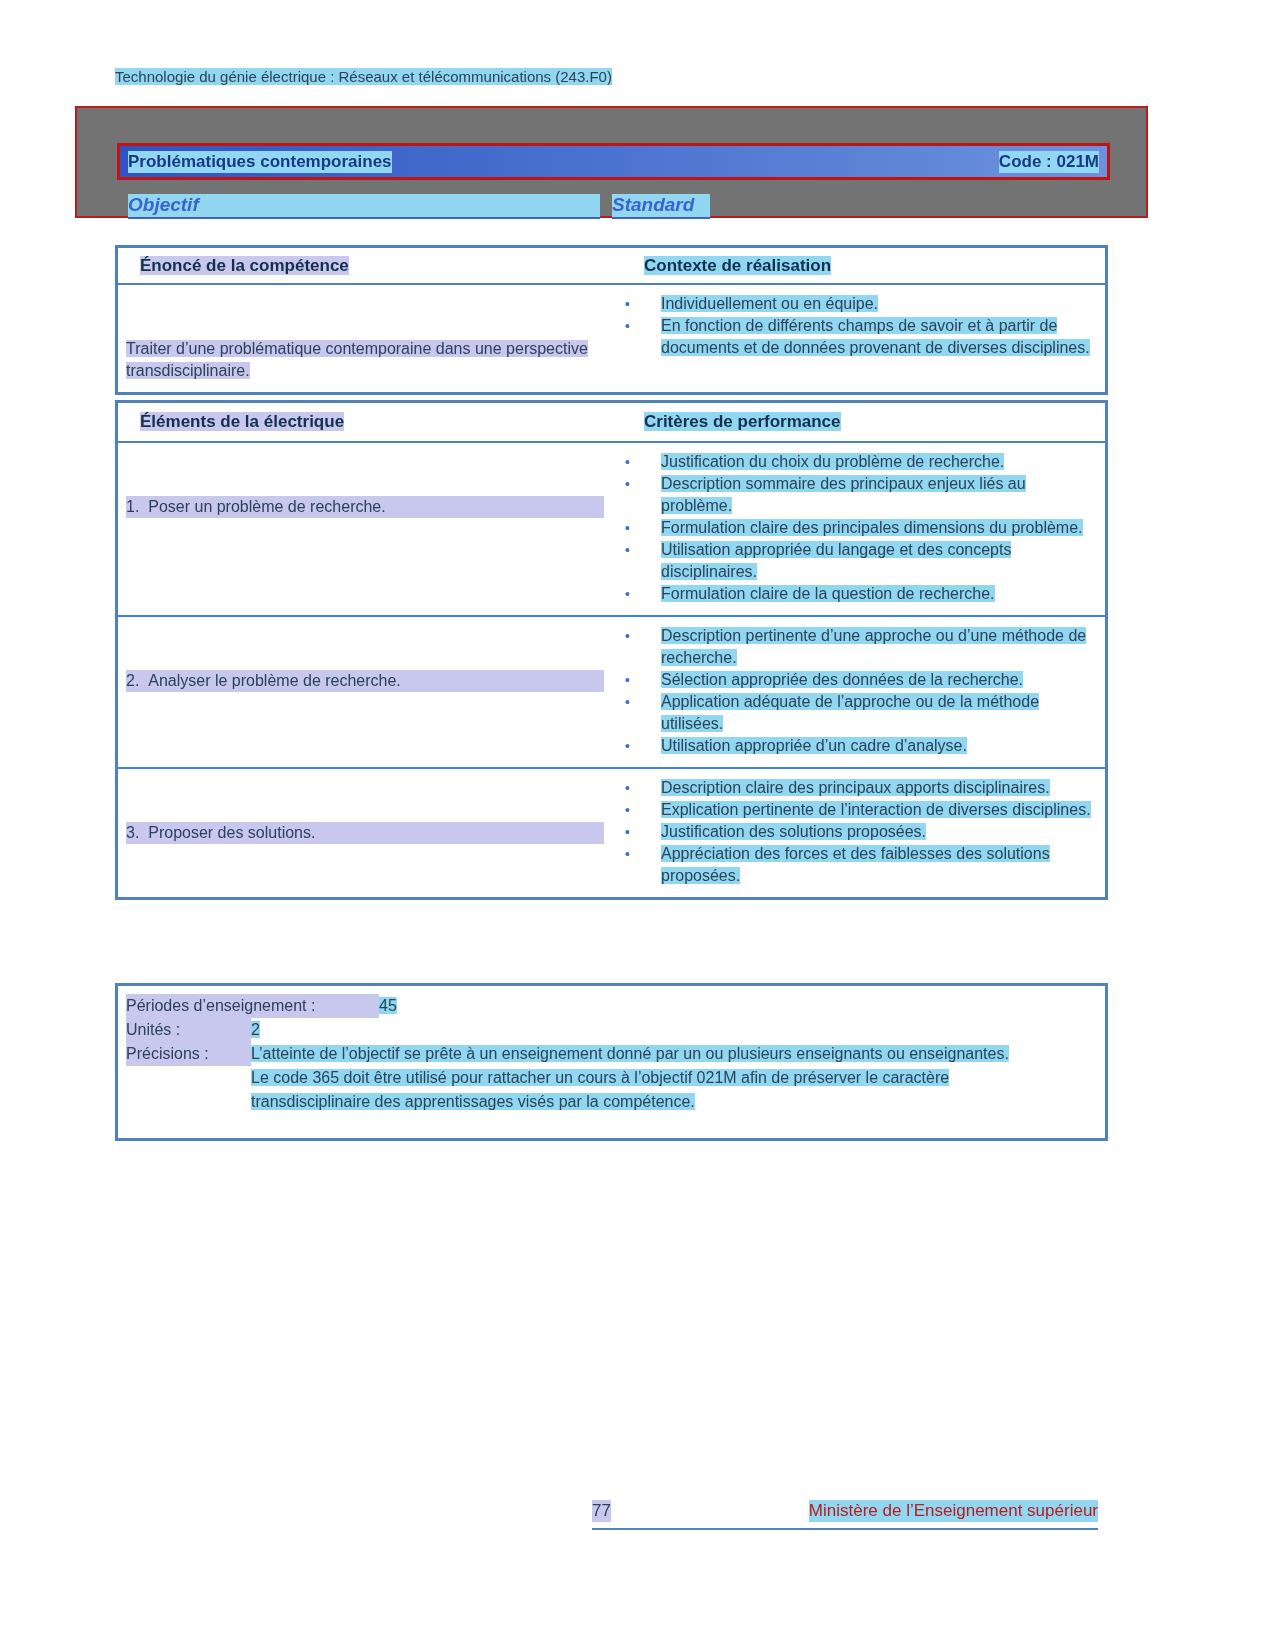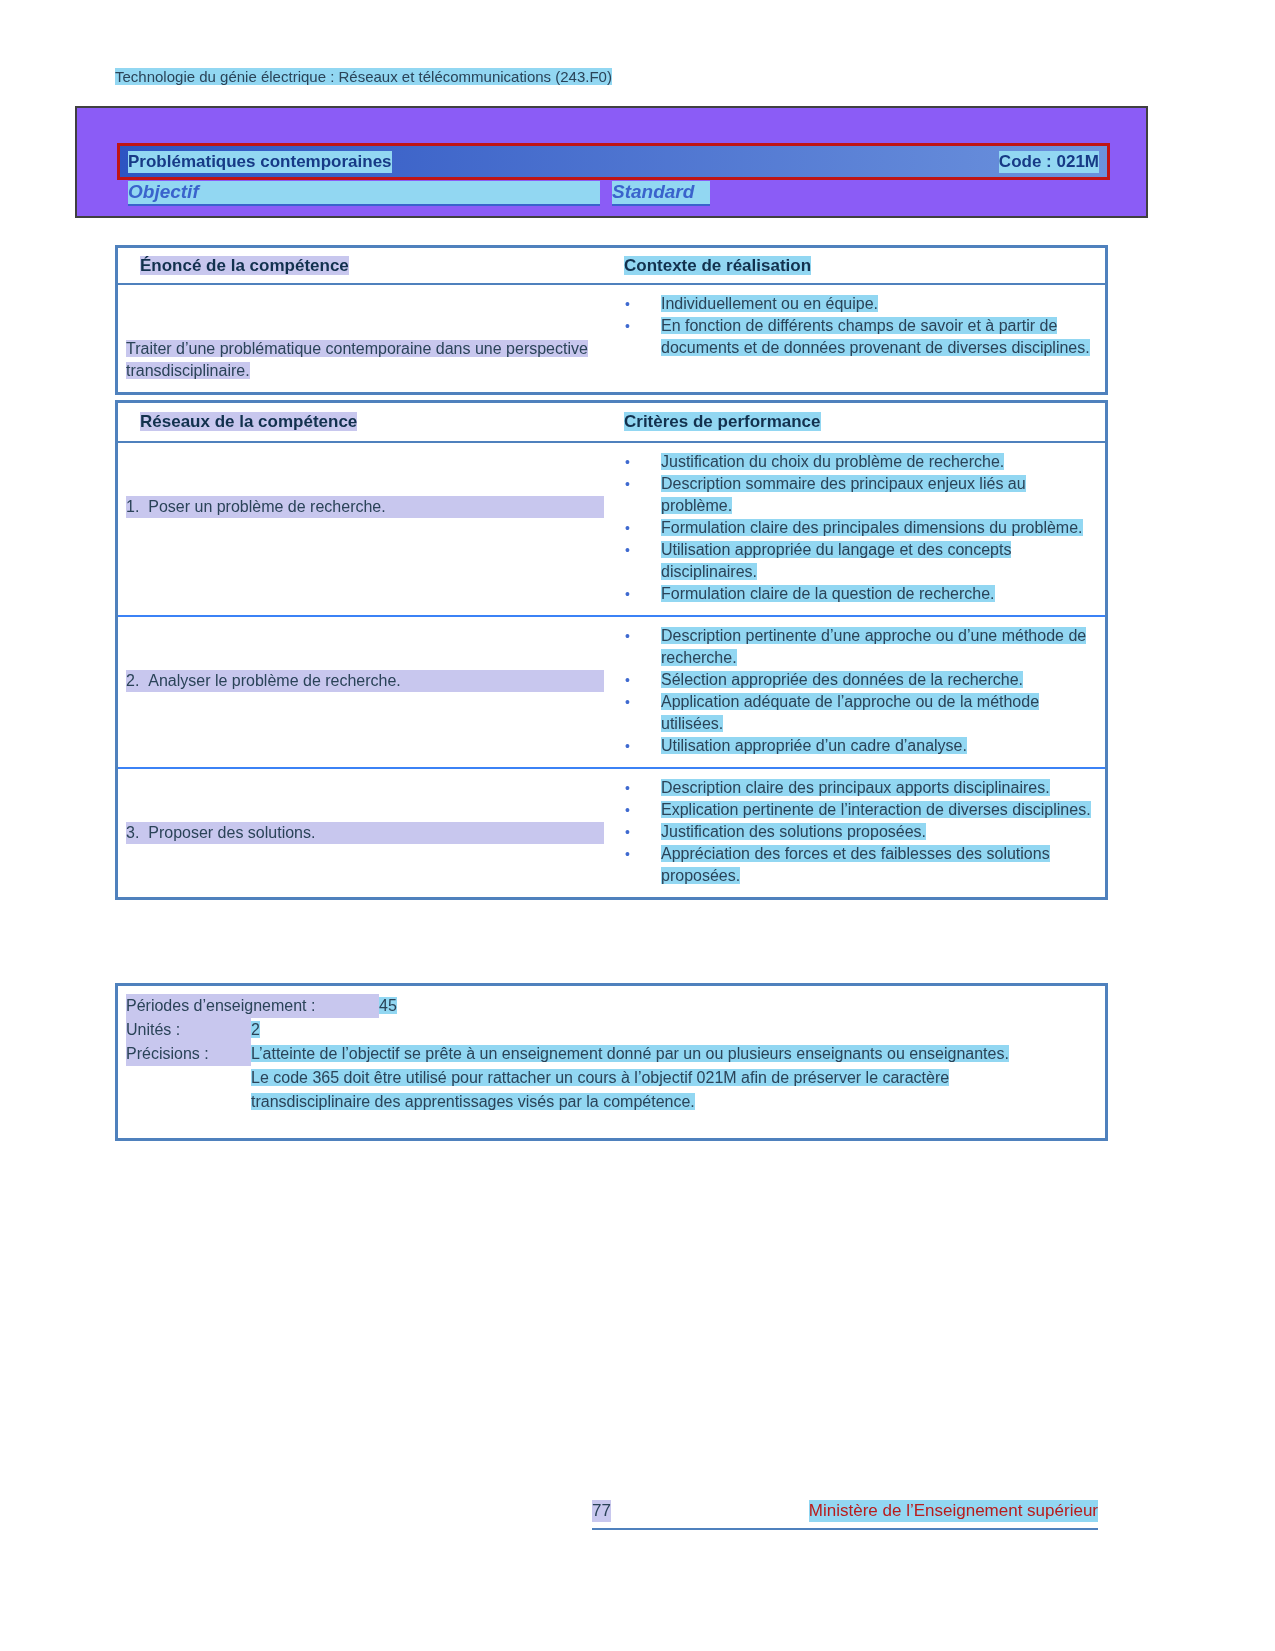--- a/index.html
+++ b/index.html
@@ -12,52 +12,52 @@
   .hl-c { background:#92d7f2; }
   .hl-l { background:#c8c7ee; }
   .b { font-weight:bold; color:#12314e; }
 
   
   .doc-header { position:absolute; left:115px; top:66px; font-size:15px; }
 
   
   .title-box {
     position:absolute; left:75px; top:106px; width:1073px; height:112px;
-    background:#8b5cf6; border:2px solid #404040;
+    background:#737373; border:2px solid #b91c1c;
   }
   .title-bar {
     position:absolute; left:40px; top:35px; width:993px; height:37px;
     background:linear-gradient(90deg,#2d54c2,#6c92dd);
     border:3px solid #c01414;
     display:flex; align-items:center; justify-content:space-between;
     padding:0 8px; font-size:17px; font-weight:bold;
   }
   .title-bar span { color:#173a86; }
   .obj-row {
-    position:absolute; left:51px; top:73px;
+    position:absolute; left:51px; top:86px;
     font-size:19px; font-weight:bold; font-style:italic; color:#3a63cc;
     white-space:nowrap;
   }
   .obj-span {
     display:inline-block; width:472px; background:#92d7f2;
     border-bottom:2px solid #3a63cc; padding-bottom:1px;
   }
   .std-span {
     display:inline-block; width:98px; background:#92d7f2;
     border-bottom:2px solid #3a63cc; padding-bottom:1px; margin-left:12px;
   }
 
   
   .tbl { position:absolute; left:115px; width:993px; border:3px solid #4f81bd; background:#fff; }
   .tbl-header {
     display:flex; align-items:center; height:37px;
     border-bottom:2px solid #4f81bd; font-size:17px;
   }
   .tbl-header .col-l { padding-left:8px;margin-left:14px; }
-  .tbl-header .col-r > span { margin-left:8px; }
+  .tbl-header .col-r > span { margin-left:28px; }
   .col-l { width:484px; flex:none; }
   .col-r { flex:1; }
   .trow { display:flex; padding:8px 8px 10px 8px; }
   .trow + .trow { border-top:2px solid #3b82f6; }
   .trow .col-l { padding-right:6px;margin-top:45px; }
   .fullhl { display:block; background:#c8c7ee; }
   .bullet { display:flex; }
   .dot { width:51px; flex:none; padding-left:15px; color:#3f6ad0; font-size:14px; }
   .btext { flex:1; padding-right:6px; }
 
@@ -121,21 +121,21 @@
           <span class="dot">•</span>
           <span class="btext"><span class="hl-c">En fonction de différents champs de savoir et à partir de documents et de données provenant de diverses disciplines.</span></span>
         </div>
       </div>
   </div>
 </div>
 
 <div class="tbl tbl2">
   <div class="tbl-header">
     <div class="col-l">
-      <span class="hl-l b">Réseaux de la compétence</span>
+      <span class="hl-l b">Éléments de la électrique</span>
     </div>
     <div class="col-r">
       <span class="hl-c b">Critères de performance</span>
     </div>
   </div>
 
   <div class="trow">
     <div class="col-l">
       <span class="fullhl">1.&nbsp;&nbsp;Poser un problème de recherche.</span>
     </div>

